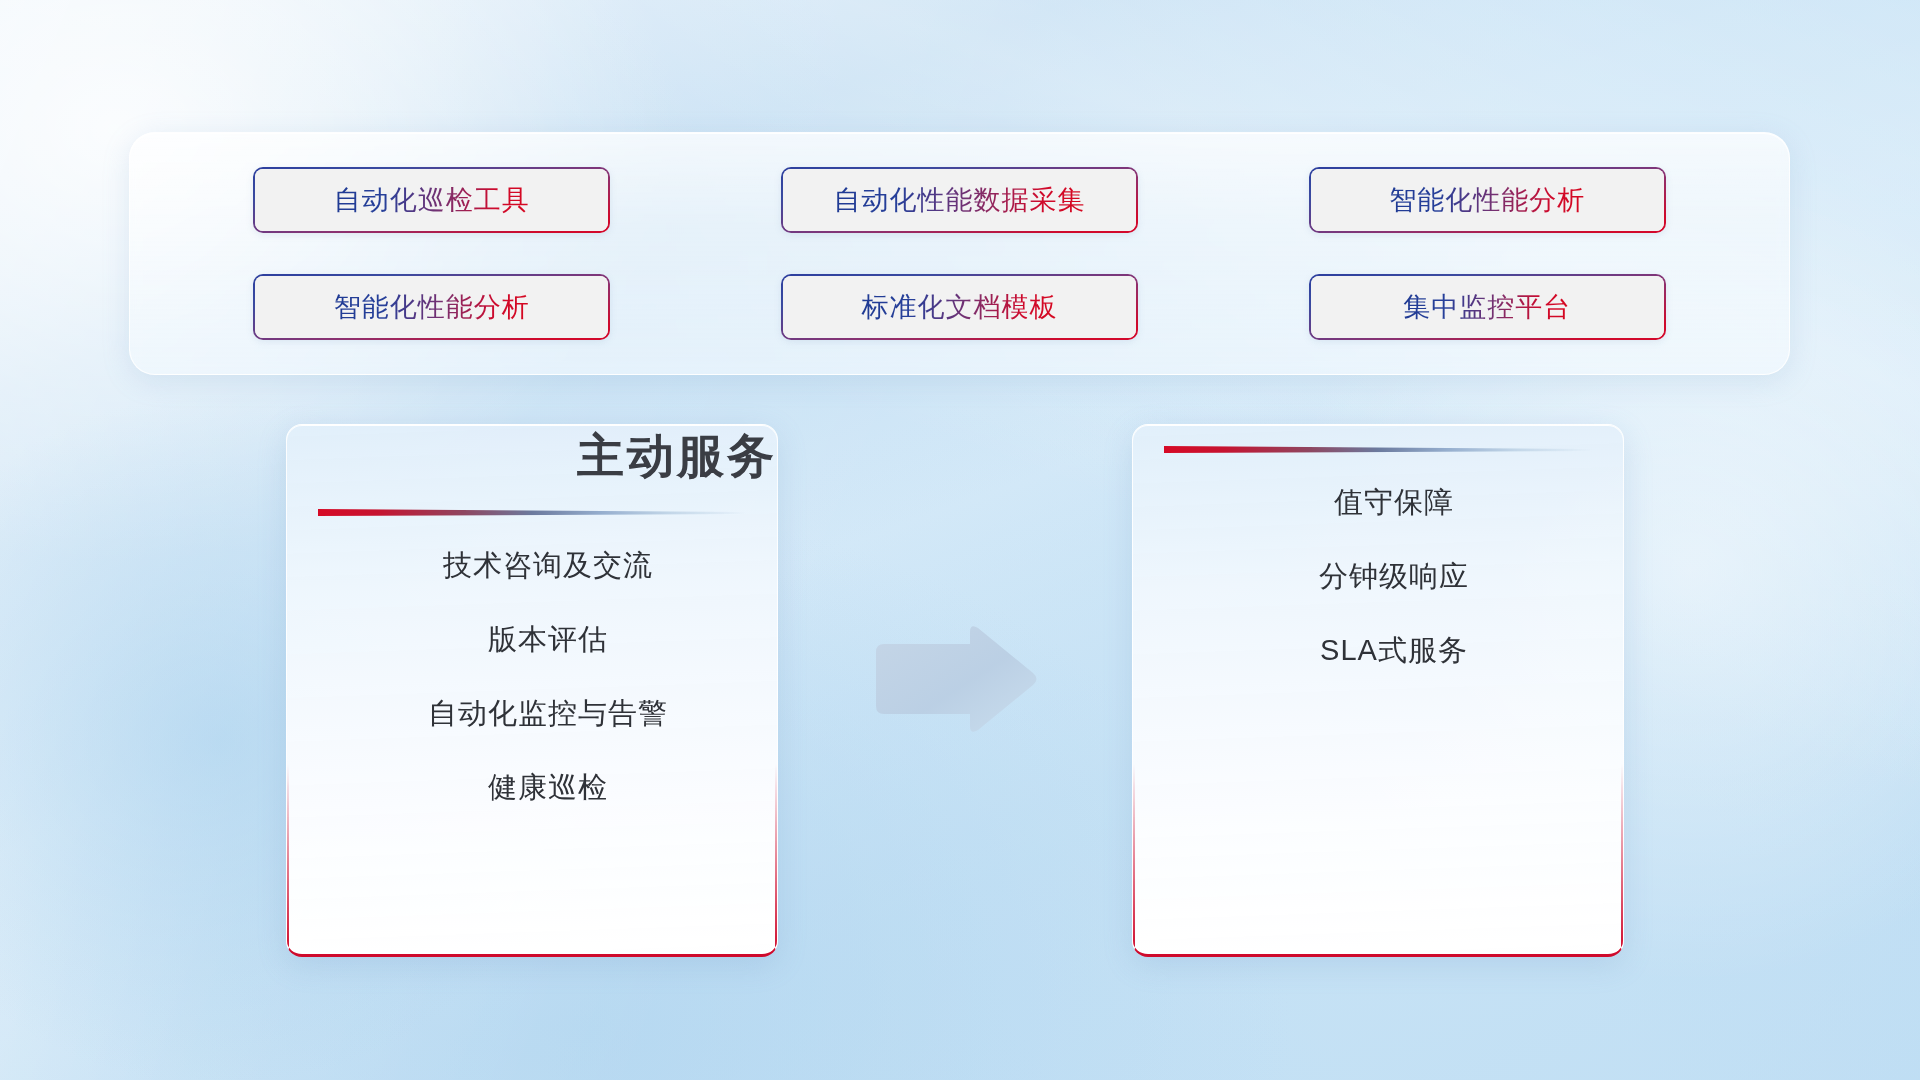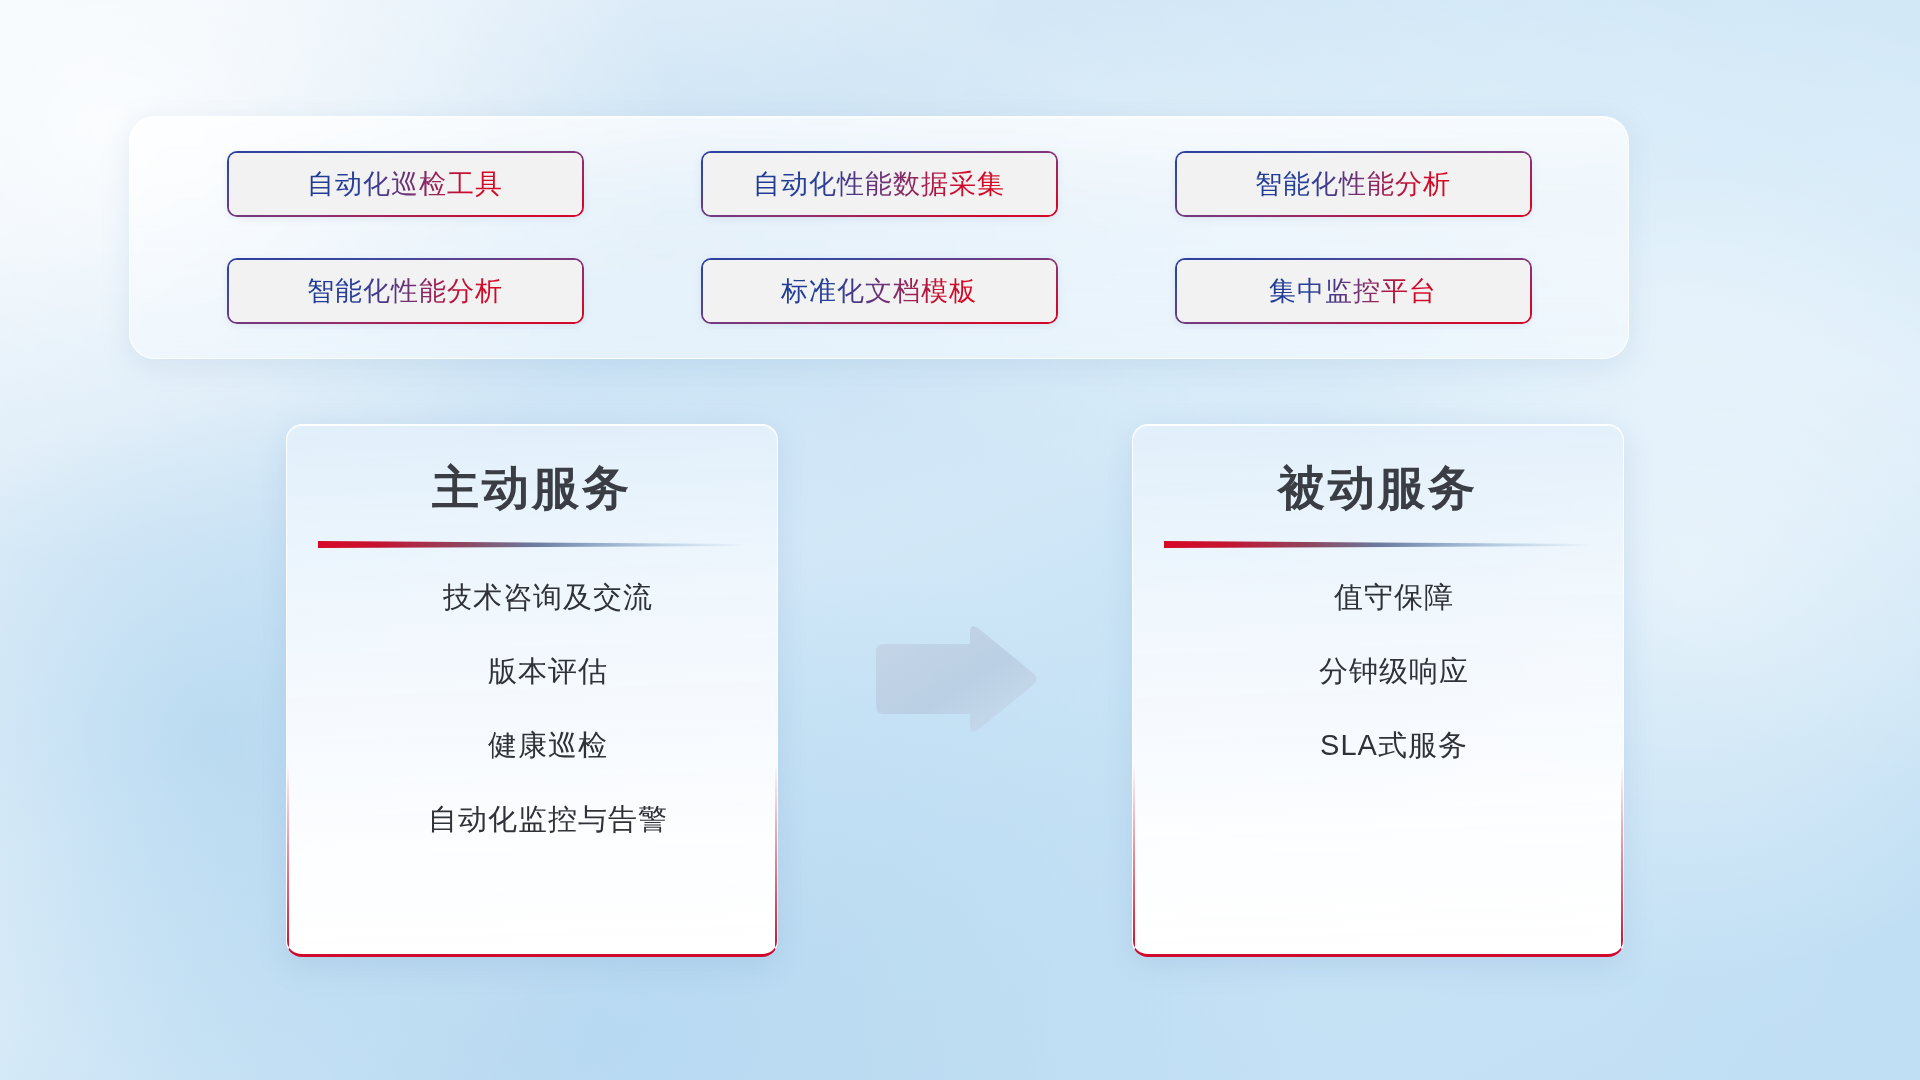--- a/index.html
+++ b/index.html
@@ -43,22 +43,22 @@
   #bg-wash-right {
     position: absolute;
     right: -220px; top: 120px;
     width: 900px; height: 900px;
     background: radial-gradient(ellipse at center, rgba(255,255,255,0.5) 0%, rgba(255,255,255,0) 65%);
   }
 
   
   #top-panel {
     position: absolute;
-    left: 129px; top: 116px;
-    width: 1500px; height: 243px;
+    left: 129px; top: 132px;
+    width: 1661px; height: 243px;
     border-radius: 26px;
     background: linear-gradient(180deg, rgba(255,255,255,0.74) 0%, rgba(255,255,255,0.5) 40%, rgba(244,250,255,0.62) 100%);
     border: 1px solid rgba(255,255,255,0.85);
     box-shadow: 0 6px 28px rgba(120,160,200,0.18), inset 0 1px 0 rgba(255,255,255,0.9);
     backdrop-filter: blur(6px);
   }
 
   .pill-grid {
     position: absolute;
     inset: 0;
@@ -127,22 +127,21 @@
     border-right: 2px solid #cf0a2c;
     -webkit-mask-image: linear-gradient(to top, rgba(0,0,0,1) 0%, rgba(0,0,0,0) 100%);
     mask-image: linear-gradient(to top, rgba(0,0,0,1) 0%, rgba(0,0,0,0) 100%);
     pointer-events: none;
   }
   #card-active  { left: 286px; top: 424px; }
   #card-passive { left: 1132px; top: 424px; }
 
   .card-title {
     position: relative;
-    text-align: center;
-    margin-top: 32px;
+    text-align: right;
     font-size: 47px;
     font-weight: bold;
     color: #3a3d44;
     letter-spacing: 3px;
   }
 
   
   .card-divider {
     position: relative;
     margin: 21px auto 0;
@@ -240,40 +239,39 @@
 </div>
 
 <div class="card" id="card-active">
   <div class="card-title">主动服务</div>
   <div class="card-divider">
       <i></i>
     </div>
   <ul class="card-list">
     <li>技术咨询及交流</li>
     <li>版本评估</li>
+    <li>自动化监控与告警</li>
     <li>健康巡检</li>
-    <li>自动化监控与告警</li>
   </ul>
 </div>
 
 <div id="flow-arrow">
   <svg viewBox="0 0 170 112" xmlns="http://www.w3.org/2000/svg">
     <defs>
       <linearGradient id="arrowGrad" x1="0%" y1="0%" x2="100%" y2="100%">
         <stop offset="0%" stop-color="#c5d5e6" stop-opacity="0.95"></stop>
         <stop offset="55%" stop-color="#bacee3" stop-opacity="0.92"></stop>
         <stop offset="100%" stop-color="#c9dcec" stop-opacity="0.85"></stop>
       </linearGradient>
     </defs>
     <path d="M6 29 Q6 21 14 21 H100 V9 Q100 0 108 5 L163 50 Q170 56 163 62 L108 107 Q100 112 100 103 V91 H14 Q6 91 6 83 Z" fill="url(#arrowGrad)"></path>
   </svg>
 </div>
 
 <div class="card" id="card-passive">
-  <div class="card-title">被动服务</div>
   <div class="card-divider">
       <i></i>
     </div>
   <ul class="card-list">
     <li>值守保障</li>
     <li>分钟级响应</li>
     <li>SLA式服务</li>
   </ul>
 </div>
 

